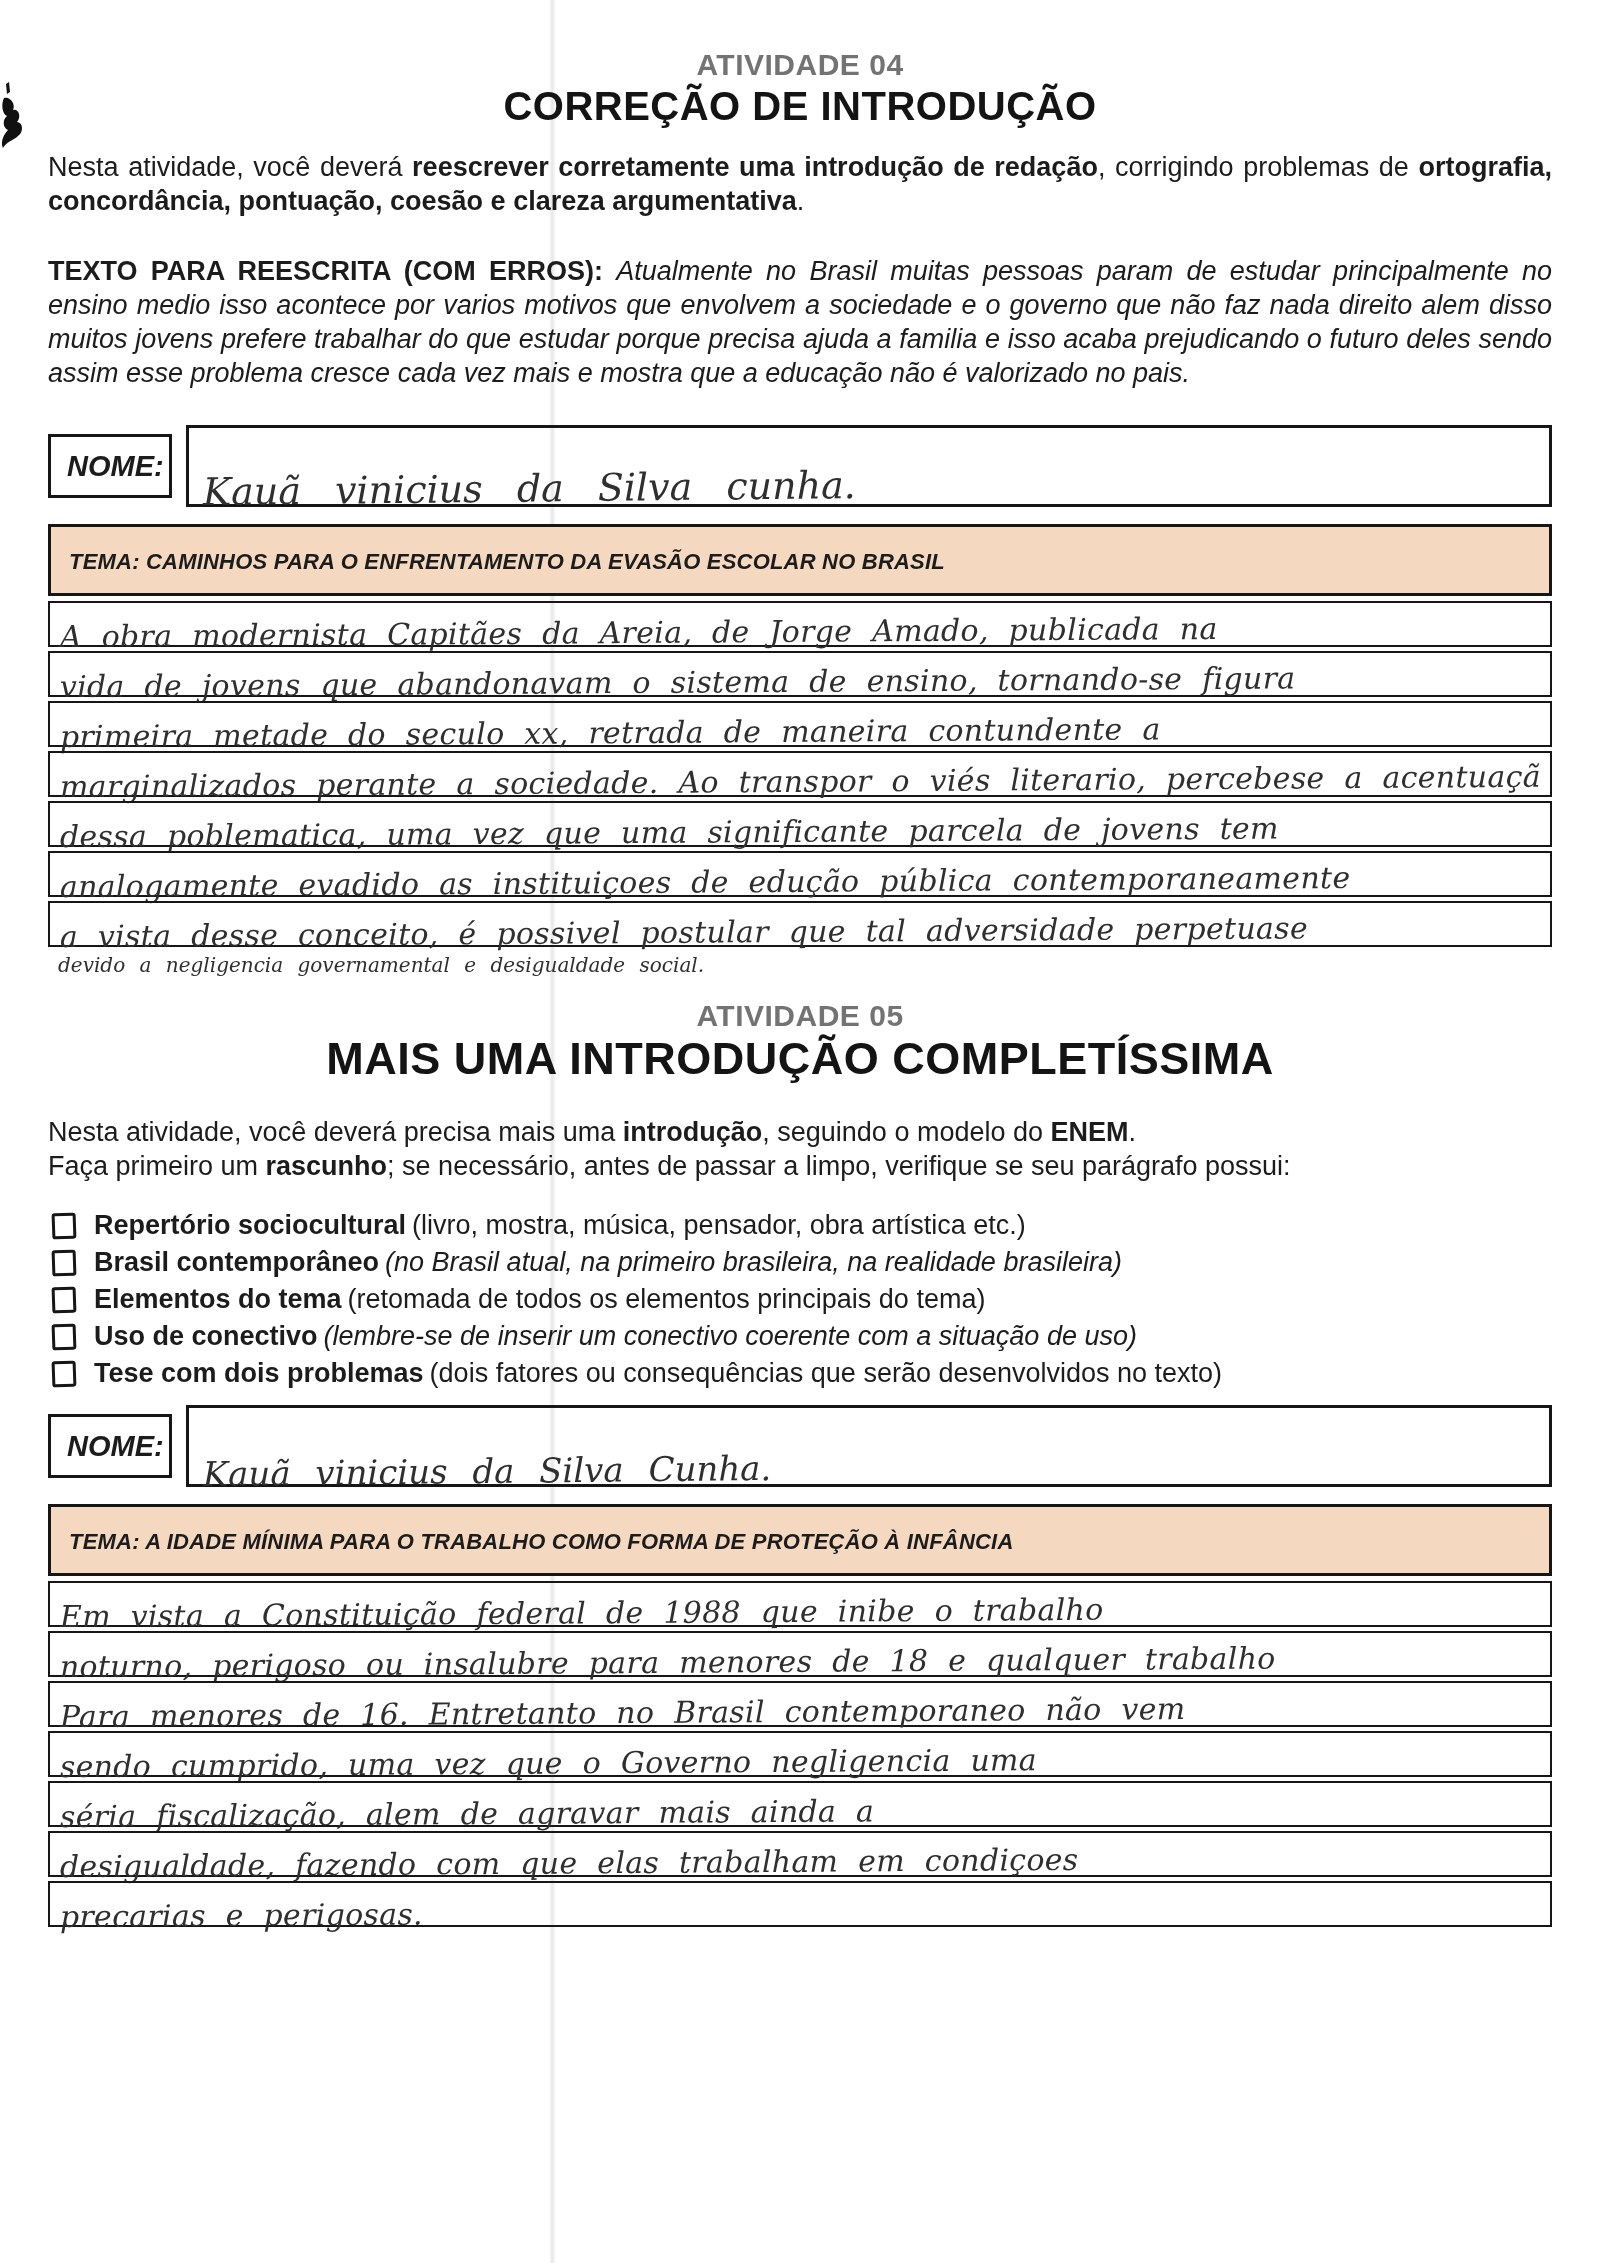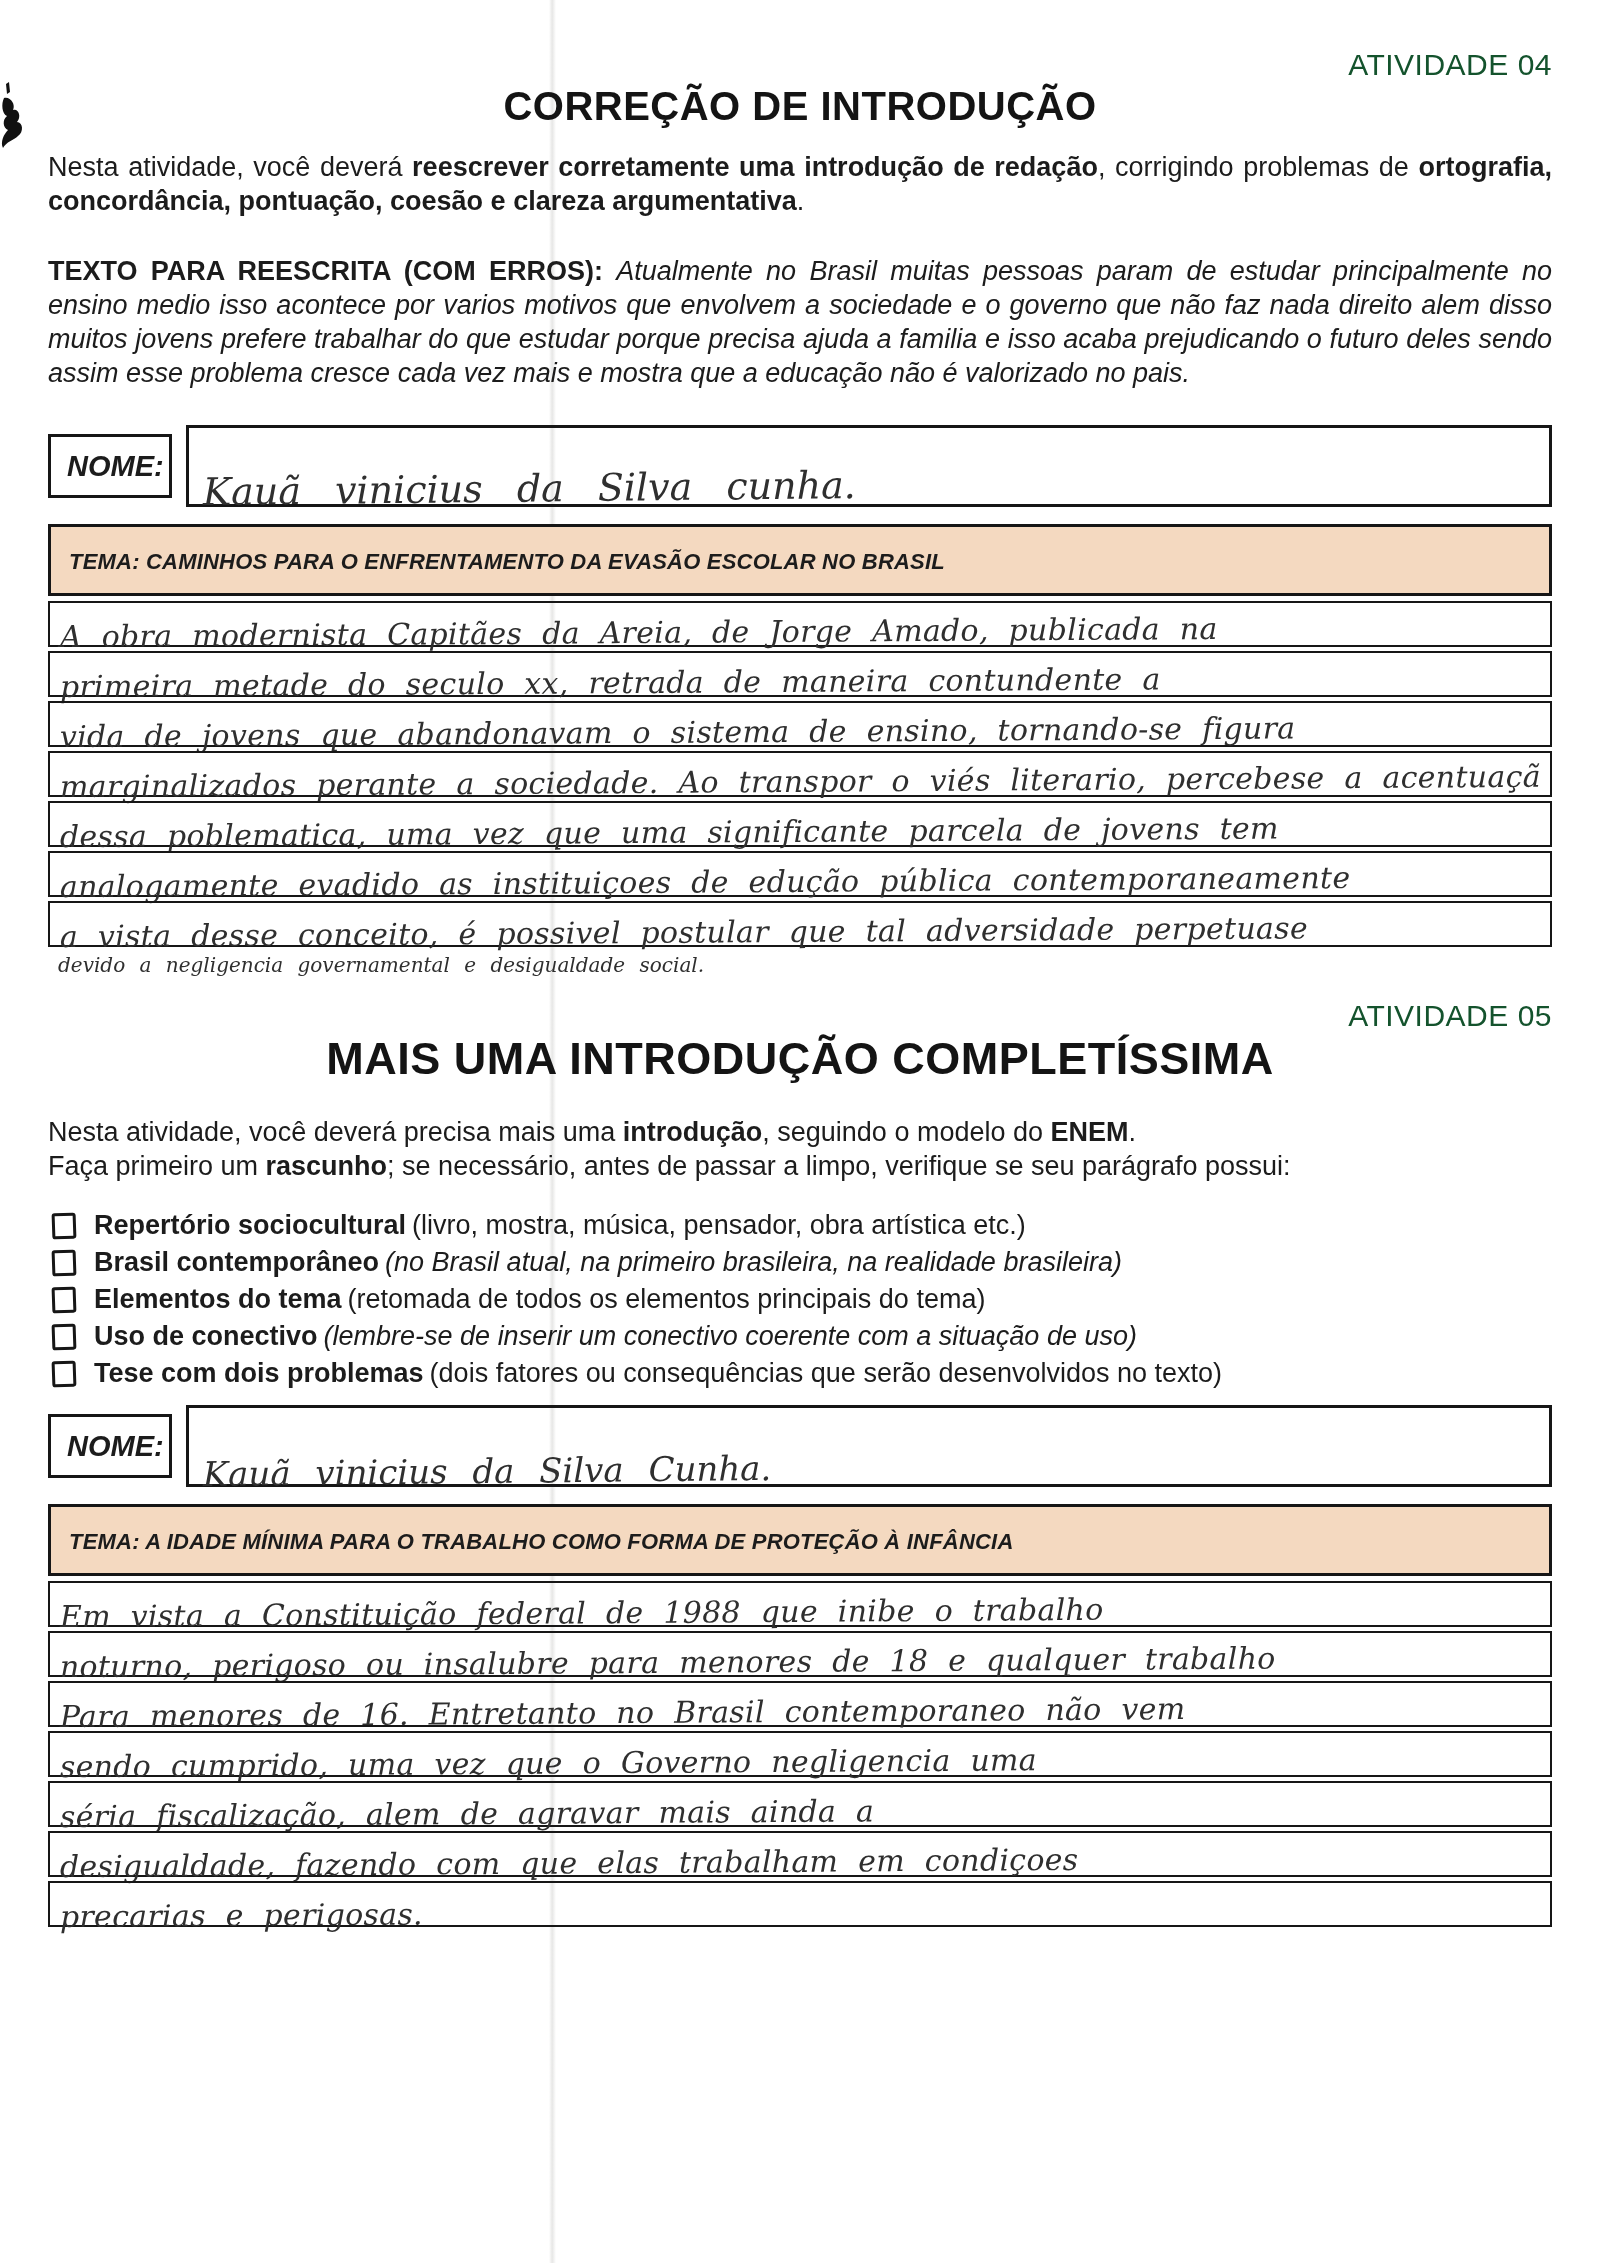--- a/index.html
+++ b/index.html
@@ -4,21 +4,21 @@
 <style>
   html,body{margin:0;padding:0;background:#9a9a9a;}
   .page{
     position:relative;width:1600px;height:2263px;background:#ffffff;
     font-family:"Liberation Sans",sans-serif;color:#1c1c1c;overflow:hidden;margin:0 auto;
   }
   .fold{position:absolute;top:0;bottom:0;left:549px;width:7px;
     background:linear-gradient(90deg,rgba(0,0,0,0) 0%,rgba(120,120,115,0.18) 45%,rgba(0,0,0,0) 100%);}
   .ink{position:absolute;left:0;top:82px;}
   .content{position:absolute;left:48px;top:48px;width:1504px;}
-  .kicker{font-size:30px;font-weight:normal;letter-spacing:.5px;text-align:right;color:#14532d;line-height:34px;}
+  .kicker{font-size:30px;font-weight:bold;letter-spacing:.5px;text-align:center;color:#737373;line-height:34px;}
   .h1{font-size:40px;font-weight:bold;letter-spacing:.5px;text-align:center;line-height:48px;color:#141414;}
   .h1.big{font-size:45px;line-height:52px;}
   .para{font-size:27px;line-height:34px;text-align:justify;margin-top:20px;}
   .para.texto{margin-top:36px;}
   .b{font-weight:bold;}
   .it{font-style:italic;}
   .nome-row{display:flex;align-items:center;gap:14px;margin-top:34px;height:84px;}
   .nome-label{width:124px;height:64px;border:3px solid #161616;display:flex;align-items:center;
     padding-left:16px;font-weight:bold;font-style:italic;font-size:29px;box-sizing:border-box;flex:none;}
   .nome-value{flex:1;height:82px;border:3px solid #161616;position:relative;box-sizing:border-box;}
@@ -65,24 +65,24 @@
       </div>
     </div>
 
     <div class="tema">TEMA: CAMINHOS PARA O ENFRENTAMENTO DA EVASÃO ESCOLAR NO BRASIL</div>
 
     <div class="rows">
       <div class="wrow">
           <span class="hw">A obra modernista Capitães da Areia, de Jorge Amado, publicada na</span>
         </div>
       <div class="wrow">
-          <span class="hw">primeira metade do seculo xx, retrada de maneira contundente a</span>
+          <span class="hw">vida de jovens que abandonavam o sistema de ensino, tornando-se figura</span>
         </div>
       <div class="wrow">
-          <span class="hw">vida de jovens que abandonavam o sistema de ensino, tornando-se figura</span>
+          <span class="hw">primeira metade do seculo xx, retrada de maneira contundente a</span>
         </div>
       <div class="wrow">
           <span class="hw">marginalizados perante a sociedade. Ao transpor o viés literario, percebese a acentuaçã</span>
         </div>
       <div class="wrow">
           <span class="hw">dessa poblematica, uma vez que uma significante parcela de jovens tem</span>
         </div>
       <div class="wrow">
           <span class="hw">analogamente evadido as instituiçoes de edução pública contemporaneamente</span>
         </div>

